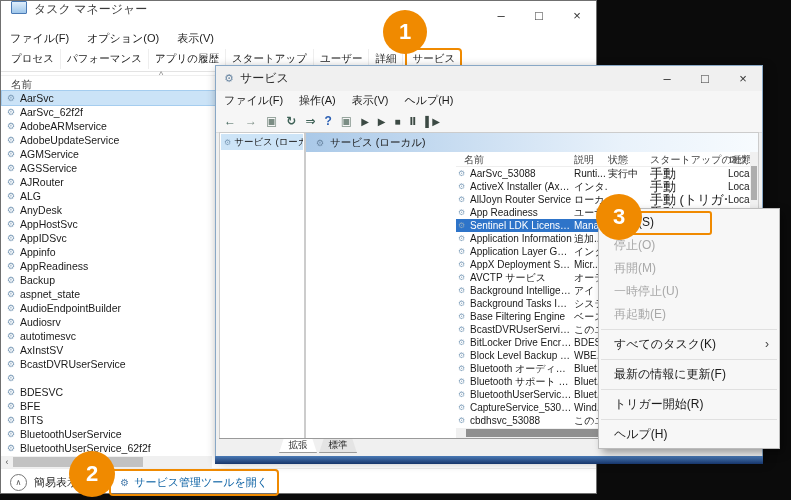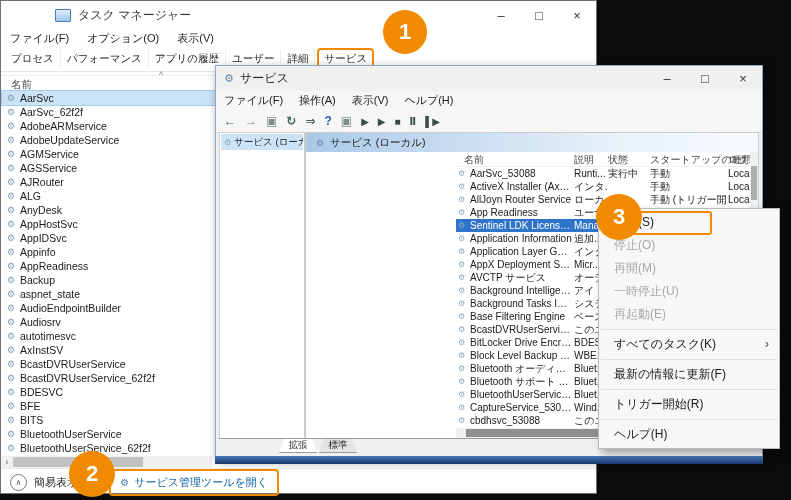--- a/index.html
+++ b/index.html
@@ -7,21 +7,21 @@
     width:791px;height:500px;position:relative;overflow:hidden;
     background:#0b0b0b;
     font-family:"Liberation Sans","DejaVu Sans",sans-serif;
     -webkit-font-smoothing:antialiased;
   }
   
   #tm-window{
     position:absolute;left:0;top:0;width:597px;height:494px;
     background:#ffffff;border:1px solid #707070;box-sizing:border-box;
   }
-  .tm-titlebar{position:absolute;left:0;top:0;right:0;height:29px;display:flex;align-items:center;margin-left:44px;}
+  .tm-titlebar{position:absolute;left:0;top:0;right:0;height:29px;display:flex;align-items:flex-start;}
   .tm-app-icon{width:14px;height:11px;margin:0 7px 0 10px;border:1px solid #4a7ab5;background:linear-gradient(#dfeefc,#9ec6ea);border-radius:1px;}
   .tm-title{font-size:12px;color:#3a3a3a;}
   .win-controls{margin-left:auto;display:flex;height:100%;}
   .win-btn{width:38px;height:100%;display:flex;align-items:center;justify-content:center;font-size:13px;color:#333;}
   .tm-menubar{position:absolute;left:0;top:29px;right:0;height:17px;display:flex;gap:18px;padding-left:9px;font-size:11px;color:#1a1a1a;align-items:center;}
   .tm-tabs{position:absolute;left:0;top:46px;right:0;height:24px;display:flex;align-items:center;padding-left:4px;font-size:10.5px;color:#1a1a1a;border-bottom:1px solid #e3e3e3;}
   .tm-tab{padding:3px 6px;white-space:nowrap;border-right:1px solid #eeeeee;}
   .tm-tab.selected{border:2px solid #f08a00;border-radius:4px;padding:2px 5px;margin-left:2px;}
   .tm-colheader{position:absolute;left:0;top:74px;width:215px;height:15px;border-bottom:1px solid #e6e6e6;border-top:1px solid #efefef;font-size:10.5px;color:#444;}
   .tm-colheader .label{position:absolute;left:10px;top:2px;}
@@ -67,21 +67,21 @@
   .svc-list{position:absolute;left:150px;top:19px;right:0;bottom:0;overflow:hidden;}
   .svc-list-header{position:absolute;left:0;top:0;right:8px;height:14px;font-size:10px;color:#444;border-bottom:1px solid #eeeeee;}
   .svc-list-header .col{position:absolute;top:1px;white-space:nowrap;}
   .svc-sort{position:absolute;left:52px;top:-5px;font-size:8px;color:#888;}
   #svc-rows{position:absolute;left:0;top:15px;right:8px;}
   .svc-row{height:13px;display:flex;align-items:center;font-size:10px;color:#1a1a1a;position:relative;white-space:nowrap;}
   .svc-row .gear{position:absolute;left:2px;font-size:8px;color:#8aa7c0;}
   .svc-row .c-name{position:absolute;left:14px;width:102px;overflow:hidden;text-overflow:ellipsis;}
   .svc-row .c-desc{position:absolute;left:118px;width:33px;overflow:hidden;}
   .svc-row .c-status{position:absolute;left:152px;width:41px;overflow:hidden;}
-  .svc-row .c-startup{position:absolute;left:194px;width:77px;overflow:hidden;font-size:10px;}
+  .svc-row .c-startup{position:absolute;left:194px;width:77px;overflow:hidden;font-size:13px;}
   .svc-row .c-logon{position:absolute;left:272px;width:34px;overflow:hidden;}
   .svc-row.selected{background:#2e74c9;}
   .svc-row.selected .c-name,.svc-row.selected .c-desc{color:#ffffff;}
   .svc-vscroll{position:absolute;right:0;top:0;width:8px;bottom:10px;background:#f0f0f0;}
   .svc-vscroll .thumb{position:absolute;left:1px;right:1px;top:14px;height:34px;background:#adadad;}
   .svc-list-hscroll{position:absolute;left:0;right:8px;bottom:0;height:10px;background:#f0f0f0;}
   .svc-list-hscroll .thumb{position:absolute;left:10px;right:24px;top:1px;height:8px;background:#8f8f8f;}
   .svc-tabstrip{position:absolute;left:3px;right:3px;bottom:2px;height:15px;border-top:1px solid #9a9a9a;display:flex;padding-left:60px;background:#f0f0f0;}
   .svc-tab{width:38px;height:13px;font-size:9.5px;color:#222;display:flex;align-items:center;justify-content:center;
     clip-path:polygon(12% 0,88% 0,100% 100%,0 100%);background:#e4e4e4;border-bottom:1px solid #9a9a9a;margin-right:2px;}
@@ -120,20 +120,21 @@
 
   <span class="tm-menu-item">ファイル(F)</span>
       <span class="tm-menu-item">オプション(O)</span>
       <span class="tm-menu-item">表示(V)</span>
     </div>
   <div class="tm-tabs">
 
   <span class="tm-tab">プロセス</span>
       <span class="tm-tab">パフォーマンス</span>
       <span class="tm-tab">アプリの履歴</span>
+      <span class="tm-tab">スタートアップ</span>
       <span class="tm-tab">ユーザー</span>
       <span class="tm-tab">詳細</span>
       <span class="tm-tab selected">サービス</span>
     </div>
   <div class="tm-colheader">
     <span class="tm-sort">^</span>
     <span class="label">名前</span>
   </div>
   <div id="tm-list">
 
@@ -212,21 +213,20 @@
       <div class="tm-row">
         <span class="gear">⚙</span>
         <span>AxInstSV</span>
       </div>
       <div class="tm-row">
         <span class="gear">⚙</span>
         <span>BcastDVRUserService</span>
       </div>
       <div class="tm-row">
         <span class="gear">⚙</span>
-        <span>BcastDVRUserService_62f2f</span>
       </div>
       <div class="tm-row">
         <span class="gear">⚙</span>
         <span>BDESVC</span>
       </div>
       <div class="tm-row">
         <span class="gear">⚙</span>
         <span>BFE</span>
       </div>
       <div class="tm-row">

